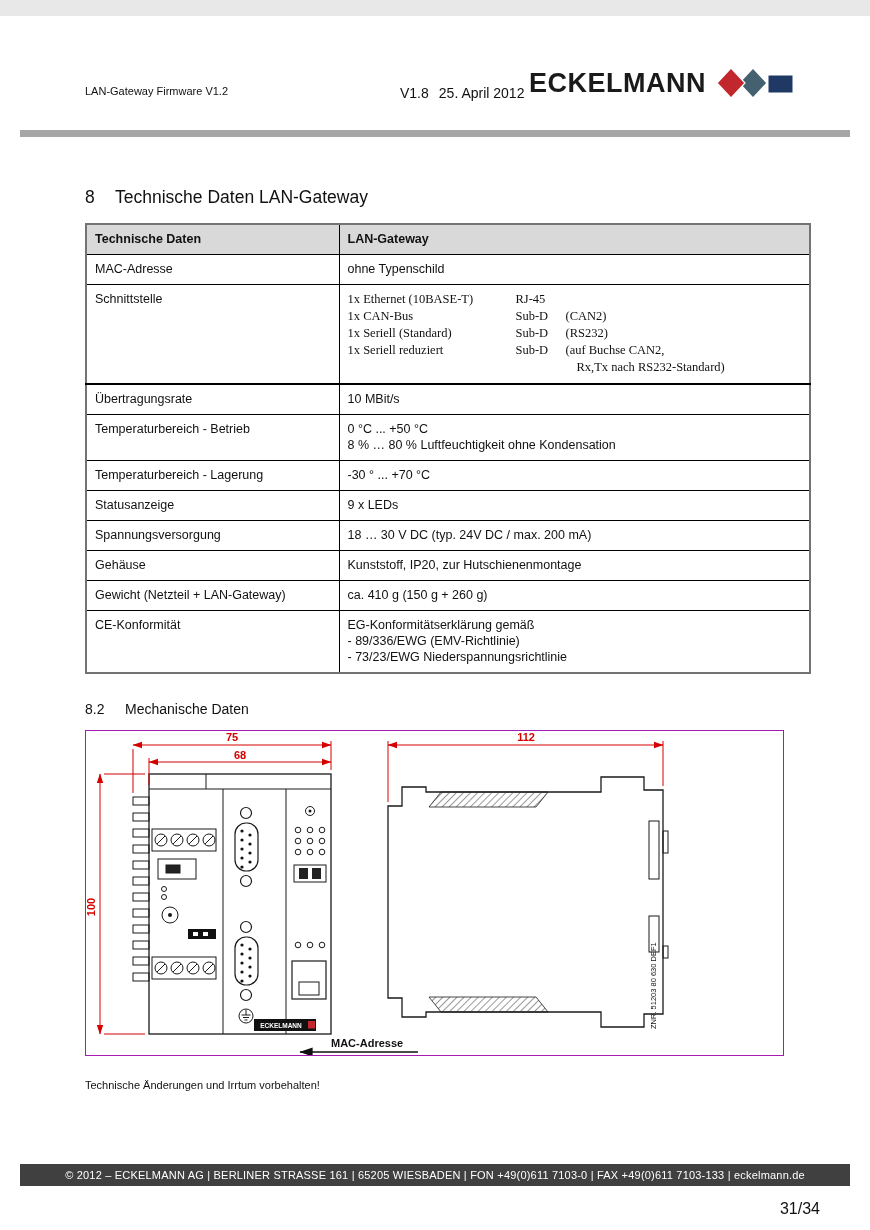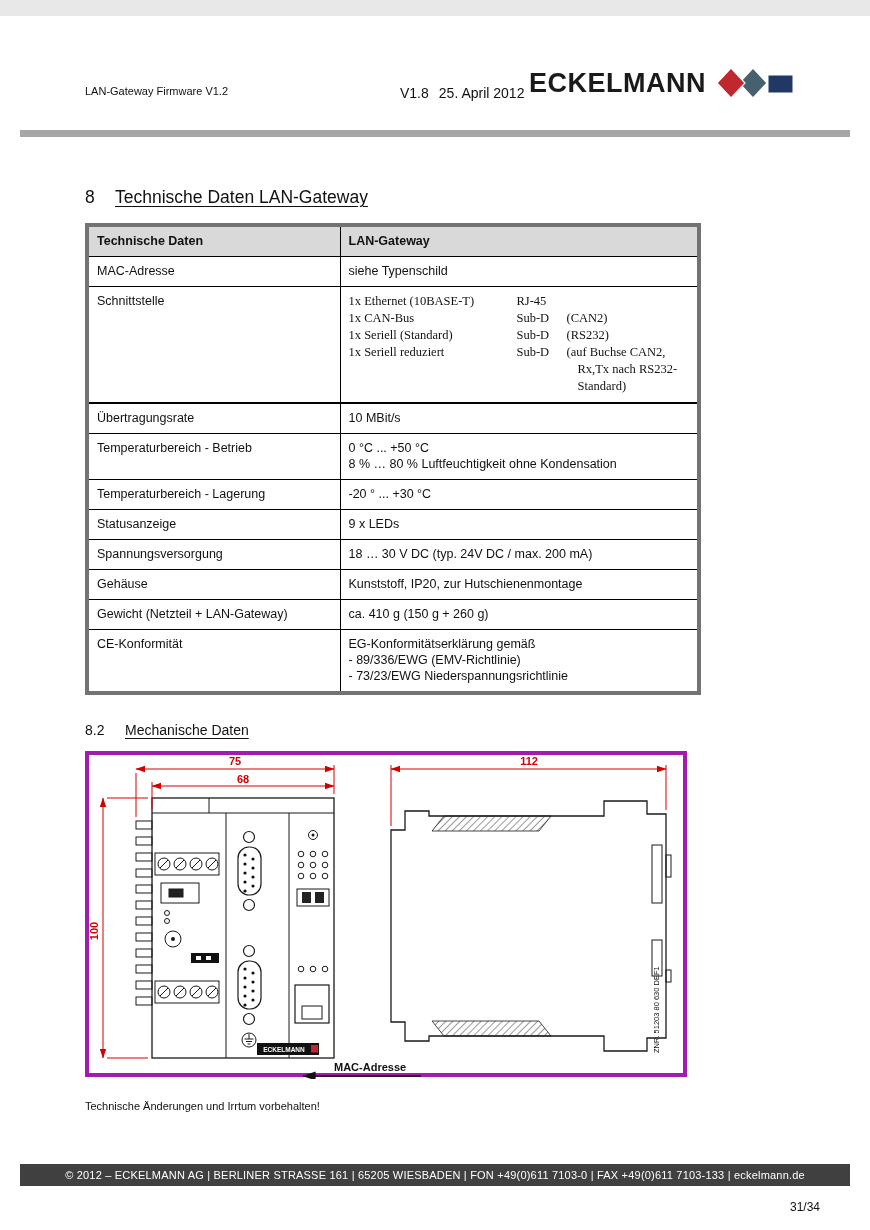--- a/index.html
+++ b/index.html
@@ -22,51 +22,51 @@
   .graybar { position:absolute; top:114px; left:20px; width:830px; height:7px; background:#a6a6a6; }
 
   
   .content { position:absolute; top:121px; left:85px; width:710px; }
   h1 { margin-top:50px; font-size:17.5px; font-weight:400; }
   h1 .sec-num { display:inline-block; width:30px; }
   h2 { font-size:14px; font-weight:400; }
   .h2-elec { margin-top:19px; }
   .h2-mech { margin-top:27px; }
   h2 .sec-num { display:inline-block; width:40px; }
-  .u { text-decoration: underline; text-underline-offset: 3px; }
-
-  
-  table.tech { margin-top:15px; width:616px; border-collapse:collapse; border:4px solid #737373; }
+  .u { text-underline-offset: 3px; }
+
+  
+  table.tech { margin-top:15px; width:726px; border-collapse:collapse; border:2px solid #737373; }
   table.tech th, table.tech td {
     border:1px solid #000;
     font-size:12.5px;
     text-align:left;
     vertical-align:top;
     padding:6px 8px 7px 8px;
     line-height:16px;
   }
   table.tech th { background:#d9d9d9; font-weight:700; }
   table.tech col.c1 { width:253px; }
   tr.thick-top td { border-top:2px solid #000; }
   td.pre { white-space: pre-line; }
   td.gap-lines { line-height:23px; padding-top:4px; }
   .iface-grid { display:grid; grid-template-columns:168px 50px auto; line-height:17px;font-family:Liberation Serif, serif; }
   .iface-grid .indent { padding-left:11px; }
 
   
-  .figure { margin-top:13px; width:602px; height:326px; border:4px solid #a21caf; }
+  .figure { margin-top:13px; width:699px; height:326px; border:1px solid #a21caf; }
 
   
   .disclaimer { margin-top:23px; font-size:11px; }
   .footer-bar {
     position:absolute; top:1148px; left:20px; width:830px; height:22px;
     background:#404040; color:#fff; font-size:11px;
     line-height:22px; text-align:center; letter-spacing:0.2px;
   }
-  .page-num { position:absolute; top:1184px; right:50px; font-size:12px; }
+  .page-num { position:absolute; top:1184px; right:50px; font-size:16px; }
 </style>
 </head>
 <body>
 
 <div class="page">
 
   <div class="hdr-doc-title">LAN-Gateway Firmware V1.2</div>
   <div class="hdr-version">
     <span>V1.8</span><span>25. April 2012</span>
   </div>
@@ -90,21 +90,21 @@
           <col class="c1">
           <col>
         </colgroup>
       <tbody>
           <tr>
         <th>Technische Daten</th>
         <th>LAN-Gateway</th>
       </tr>
       <tr>
         <td>MAC-Adresse</td>
-        <td>siehe Typenschild</td>
+        <td>ohne Typenschild</td>
       </tr>
       <tr>
         <td>Schnittstelle</td>
         <td>
           <div class="iface-grid">
             <span>1x Ethernet (10BASE-T)</span>
                 <span>RJ-45</span>
                 <span></span>
             <span>1x CAN-Bus</span>
                 <span>Sub-D</span>
@@ -125,21 +125,21 @@
         <td>Übertragungsrate</td>
         <td>10 MBit/s</td>
       </tr>
       <tr>
         <td>Temperaturbereich - Betrieb</td>
         <td class="pre gap-lines">0 °C ... +50 °C
 8 % … 80 % Luftfeuchtigkeit ohne Kondensation</td>
       </tr>
       <tr>
         <td>Temperaturbereich - Lagerung</td>
-        <td>-20 ° ... +30 °C</td>
+        <td>-30 ° ... +70 °C</td>
       </tr>
       <tr>
         <td>Statusanzeige</td>
         <td>9 x LEDs</td>
       </tr>
       <tr>
         <td>Spannungsversorgung</td>
         <td>18 … 30 V DC (typ. 24V DC / max. 200 mA)</td>
       </tr>
       <tr>

